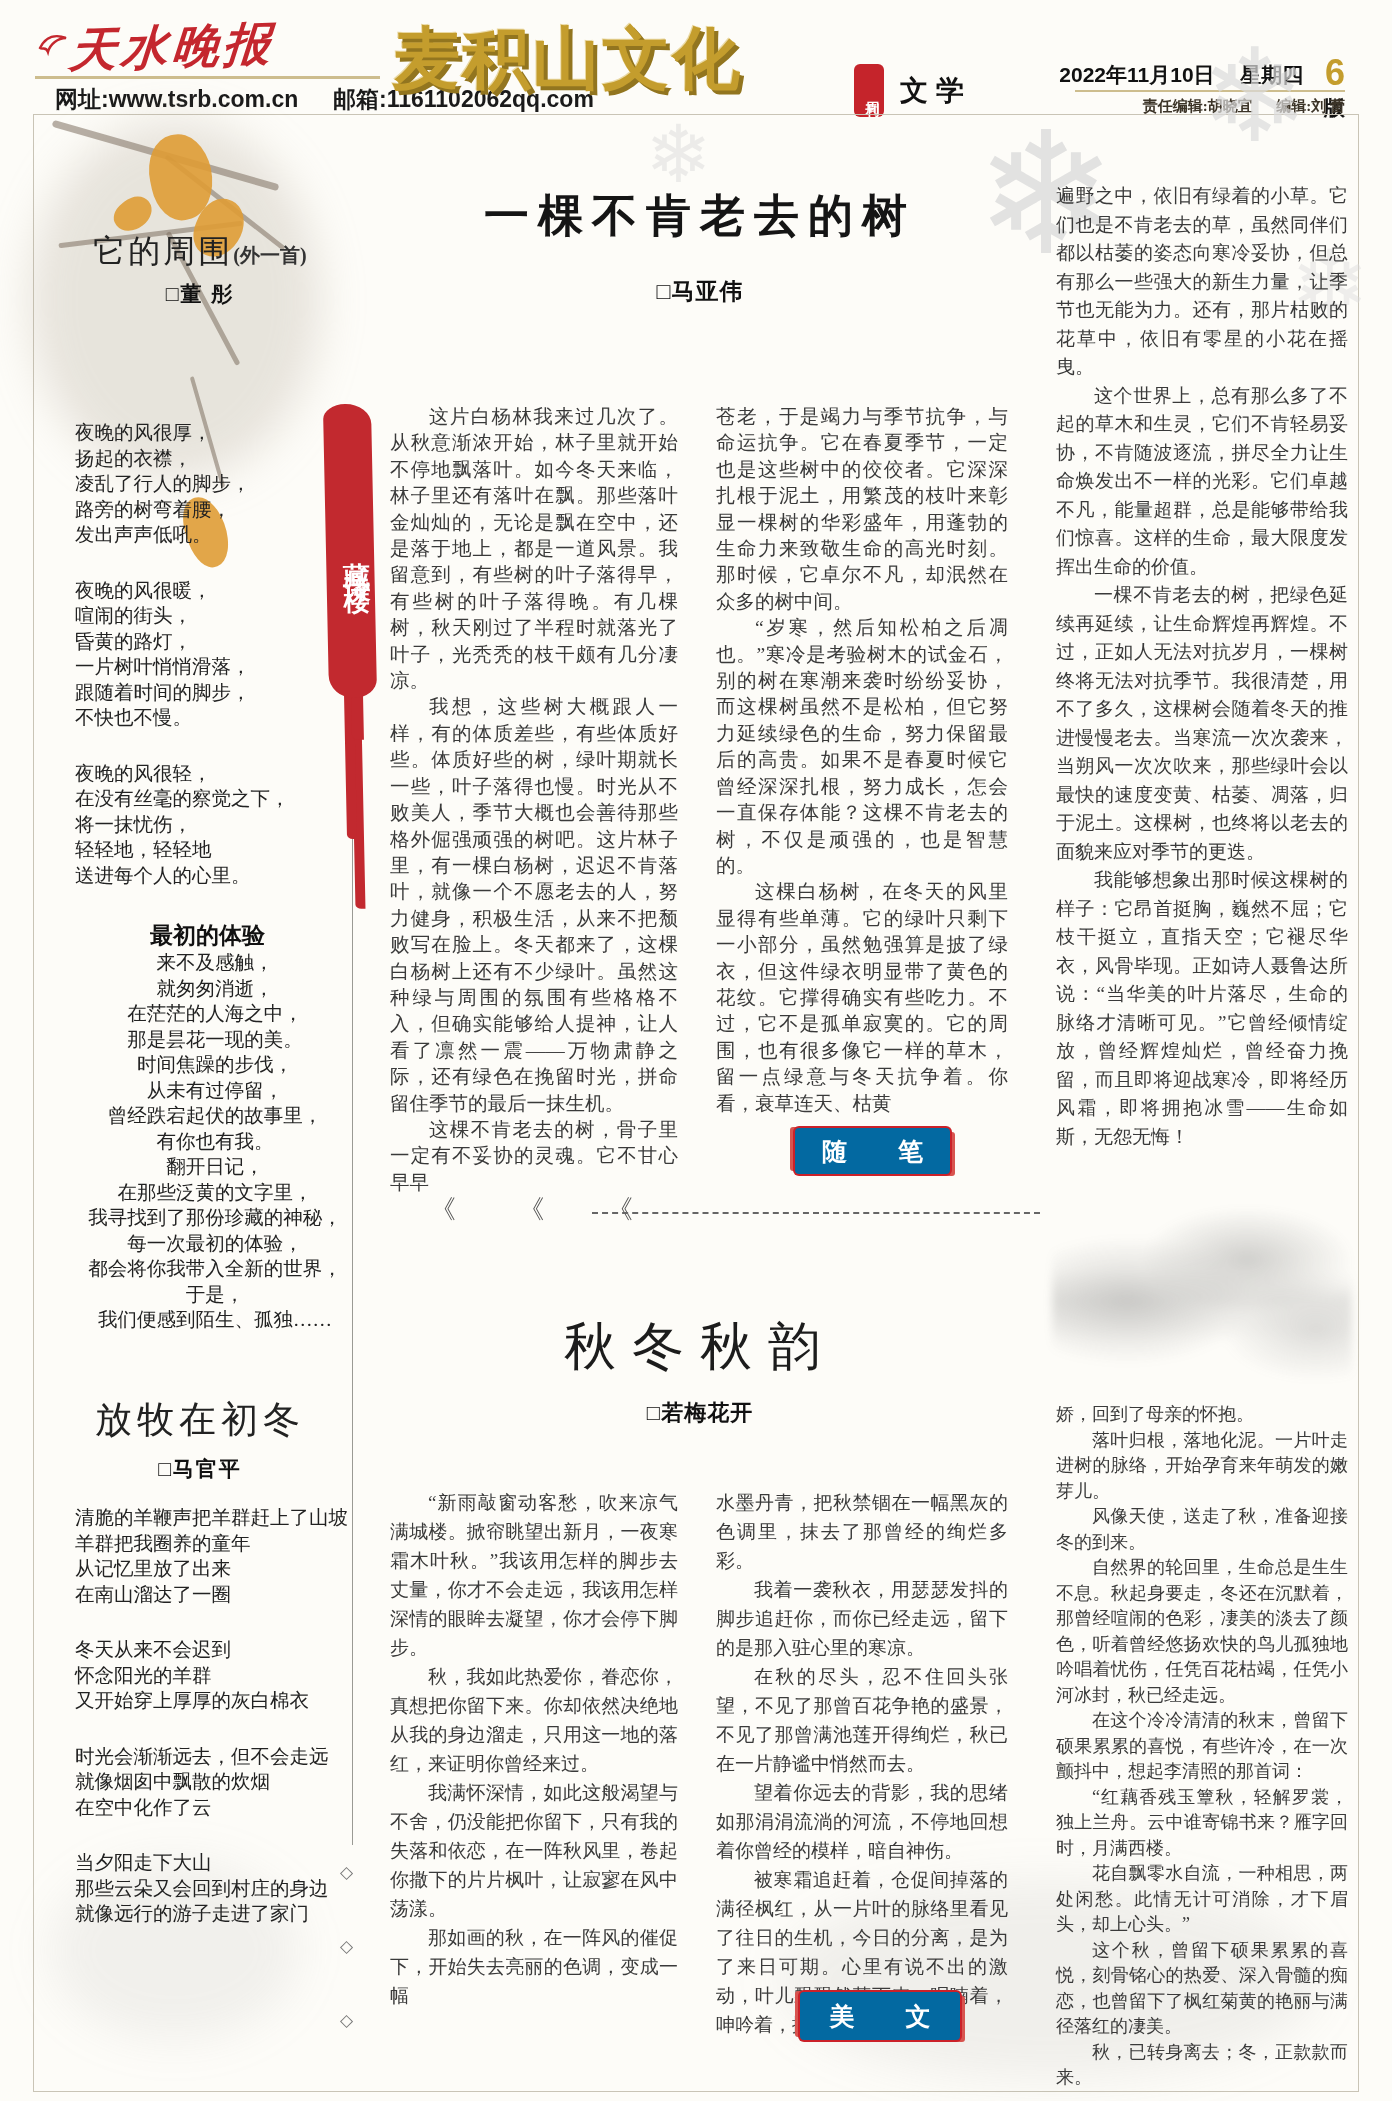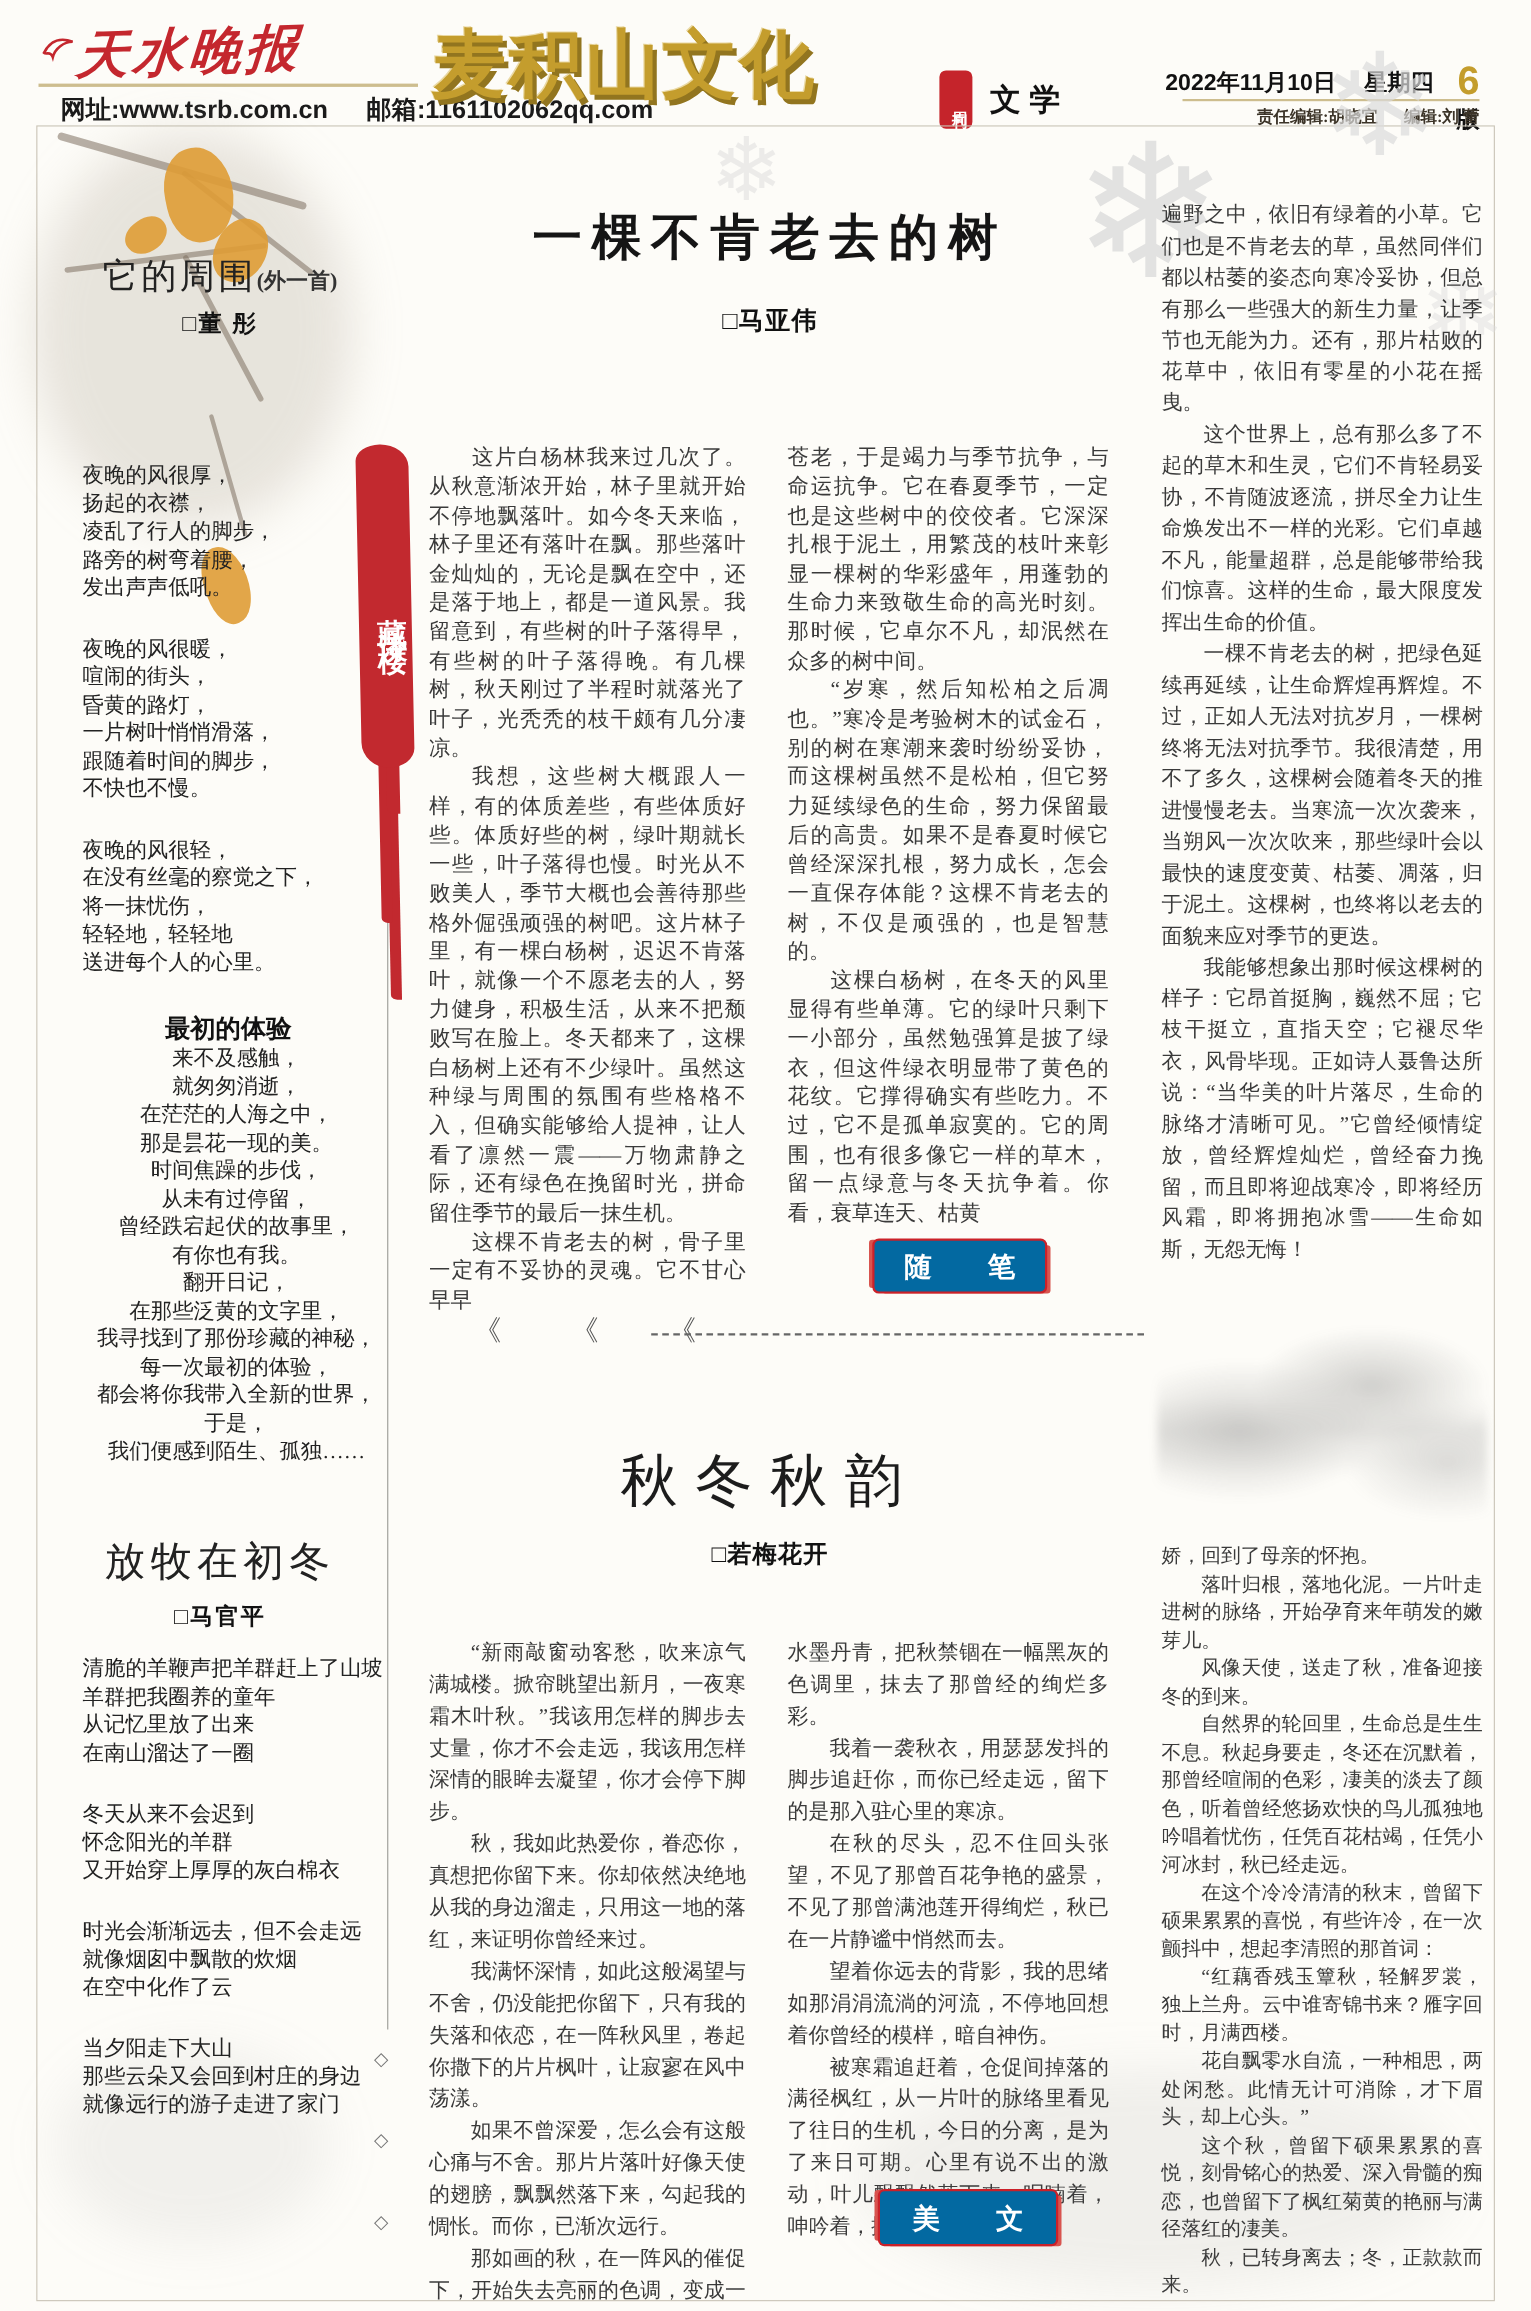--- a/index.html
+++ b/index.html
@@ -177,21 +177,20 @@
 
   <div class="abs sep-arrows" style="left:430px;top:1192px;">《 《 《</div>
   <div class="abs sep-dash" style="left:592px;top:1212px;width:448px;"></div>
 
   <div class="abs a2-title">秋冬秋韵</div>
   <div class="abs a-author" style="left:370px;top:1398px;font-size:22px;">□若梅花开</div>
   <div class="abs col a2c" style="left:390px;top:1488px;width:288px;">
       <p>“新雨敲窗动客愁，吹来凉气满城楼。掀帘眺望出新月，一夜寒霜木叶秋。”我该用怎样的脚步去丈量，你才不会走远，我该用怎样深情的眼眸去凝望，你才会停下脚步。</p>
       <p>秋，我如此热爱你，眷恋你，真想把你留下来。你却依然决绝地从我的身边溜走，只用这一地的落红，来证明你曾经来过。</p>
       <p>我满怀深情，如此这般渴望与不舍，仍没能把你留下，只有我的失落和依恋，在一阵秋风里，卷起你撒下的片片枫叶，让寂寥在风中荡漾。</p>
-      <p>如果不曾深爱，怎么会有这般心痛与不舍。那片片落叶好像天使的翅膀，飘飘然落下来，勾起我的惆怅。而你，已渐次远行。</p>
       <p>那如画的秋，在一阵风的催促下，开始失去亮丽的色调，变成一幅</p>
     </div>
   <div class="abs col a2c" style="left:716px;top:1488px;width:292px;">
       <p class="flush">水墨丹青，把秋禁锢在一幅黑灰的色调里，抹去了那曾经的绚烂多彩。</p>
       <p>我着一袭秋衣，用瑟瑟发抖的脚步追赶你，而你已经走远，留下的是那入驻心里的寒凉。</p>
       <p>在秋的尽头，忍不住回头张望，不见了那曾百花争艳的盛景，不见了那曾满池莲开得绚烂，秋已在一片静谧中悄然而去。</p>
       <p>望着你远去的背影，我的思绪如那涓涓流淌的河流，不停地回想着你曾经的模样，暗自神伤。</p>
       <p>被寒霜追赶着，仓促间掉落的满径枫红，从一片叶的脉络里看见了往日的生机，今日的分离，是为了来日可期。心里有说不出的激动，叶儿飘飘然落下来，呢喃着，呻吟着，撒着</p>
     </div>
   <div class="abs stamp" style="left:800px;top:1992px;width:160px;height:48px;">美 文</div>

